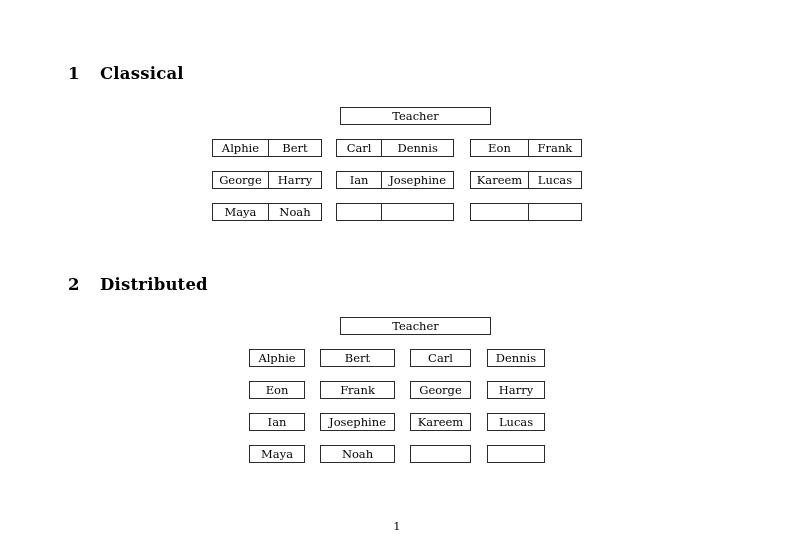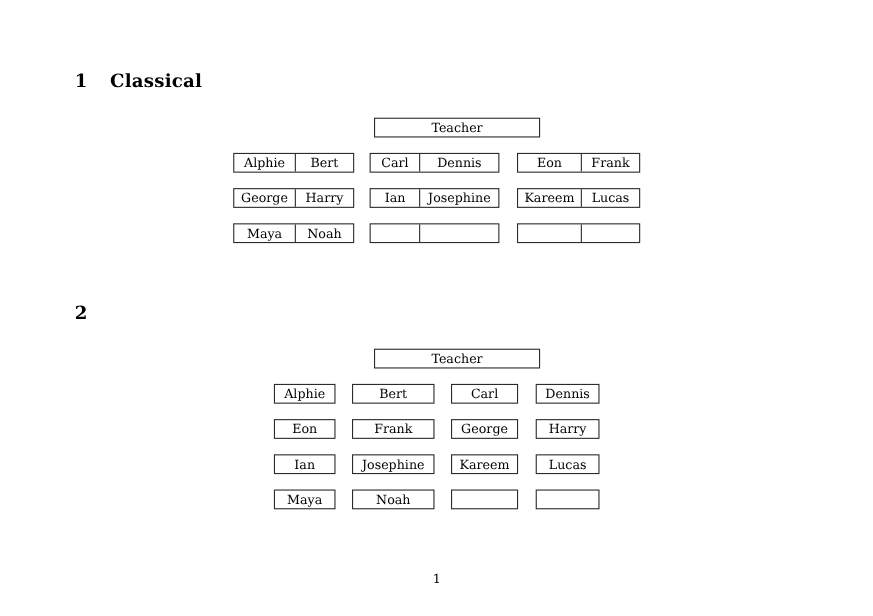--- a/index.html
+++ b/index.html
@@ -166,20 +166,21 @@
   <span class="pair-cell first">Kareem</span>
   <span class="pair-cell second">Lucas</span>
 </div>
 <div class="pair-group grp-c row-3">
   <span class="pair-cell first"></span>
   <span class="pair-cell second"></span>
 </div>
 
 <div class="section-heading" id="heading-distributed">
   <span class="section-number">2</span>
+  <span class="section-title">Distributed</span>
 </div>
 
 <div class="node-box teacher-box" id="teacher-distributed">Teacher</div>
 
 <div class="node-box col-1 drow-1">Alphie</div>
 <div class="node-box col-2 drow-1">Bert</div>
 <div class="node-box col-3 drow-1">Carl</div>
 <div class="node-box col-4 drow-1">Dennis</div>
 
 <div class="node-box col-1 drow-2">Eon</div>

